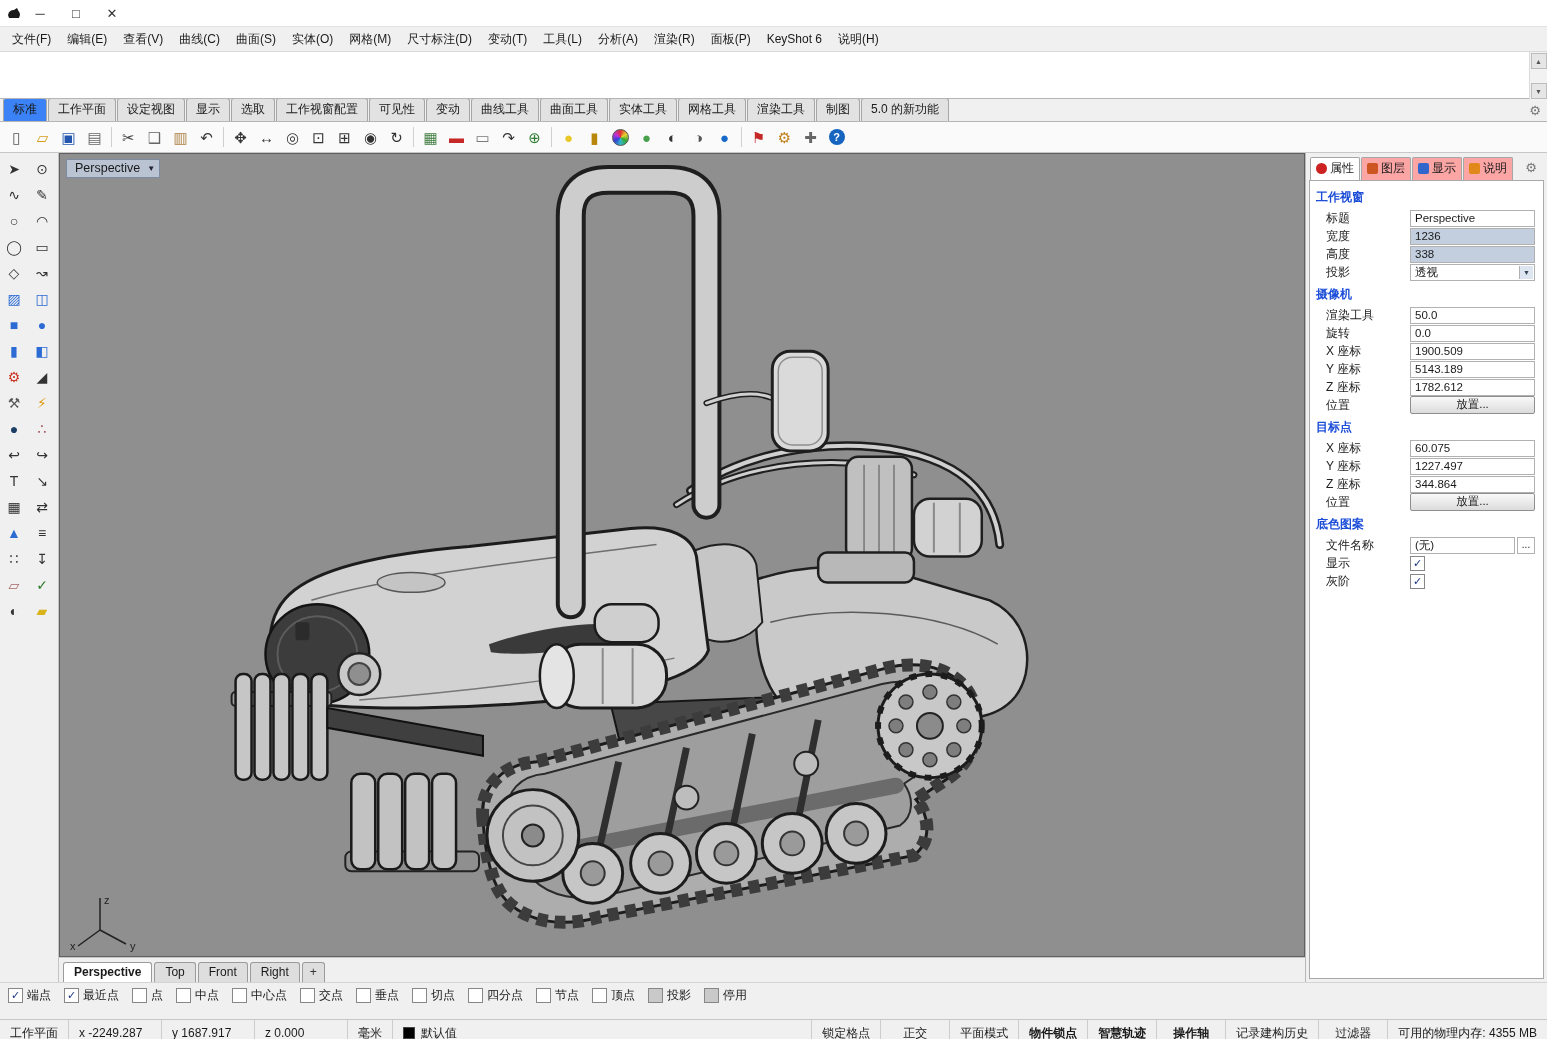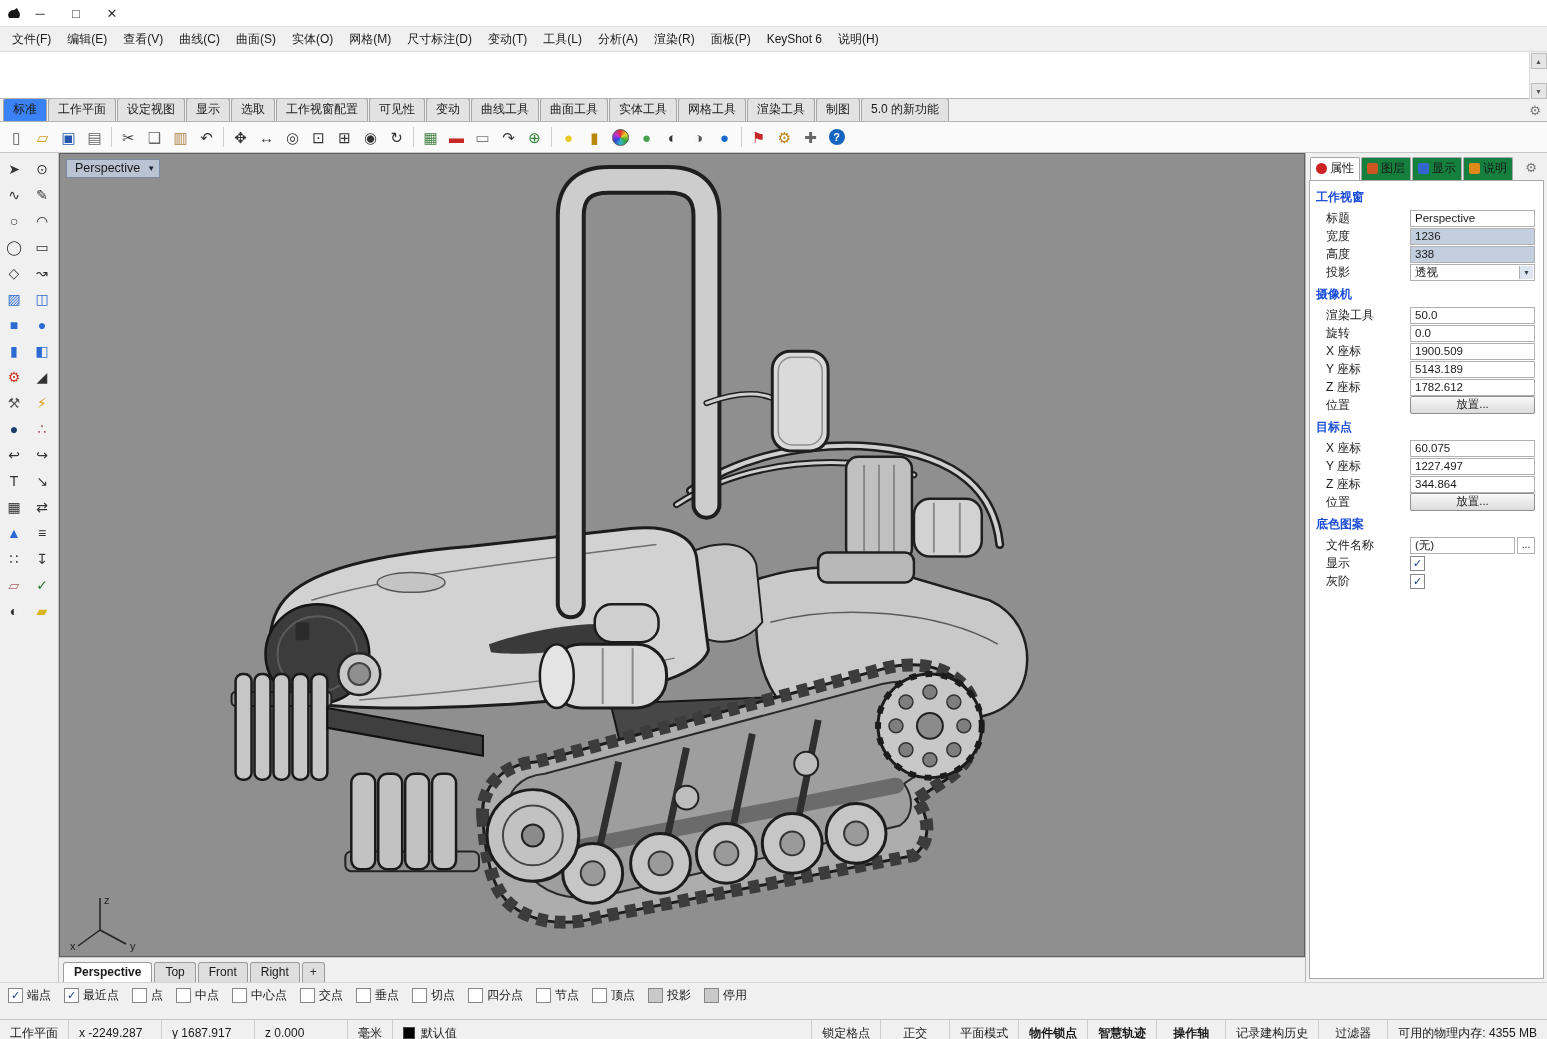--- a/index.html
+++ b/index.html
@@ -41,21 +41,21 @@
   .vp-label{position:absolute;top:5px;left:6px;display:flex;align-items:center;background:#b9c3d2;border:1px solid #7c8aa2;padding:1px 4px 2px 8px;font-size:12.5px;z-index:2}
   .vp-arrow{margin-left:7px;font-size:8px;color:#223}
   .axis-triad{position:absolute;left:8px;bottom:4px;z-index:2}
   .vptabs{height:24px;background:#f0f0f0;display:flex;align-items:flex-end;padding-left:4px;border-top:1px solid #c7c7c7}
   .vptab{padding:2px 10px 3px;border:1px solid #9b9b9b;border-bottom:none;background:#dedede;margin-right:2px;border-radius:3px 3px 0 0;white-space:nowrap}
   .vptab.active{background:#fff;font-weight:bold}
   .vptab.plus{padding:2px 7px 3px;color:#333}
   
   .rightpanel{width:241px;background:#f0f0f0;border-left:1px solid #b8b8b8;display:flex;flex-direction:column}
   .paneltabs{height:25px;display:flex;align-items:flex-end;padding:2px 4px 0 4px;gap:1px}
-  .ptab{display:flex;align-items:center;gap:3px;padding:2px 5px 3px;border:1px solid #a6a6a6;border-bottom:none;background:#15803d;border-radius:2px 2px 0 0;white-space:nowrap}
+  .ptab{display:flex;align-items:center;gap:3px;padding:2px 5px 3px;border:1px solid #a6a6a6;border-bottom:none;background:#fca5a5;border-radius:2px 2px 0 0;white-space:nowrap}
   .ptab.active{background:#fff}
   .ptab-ic{width:11px;height:11px;border-radius:2px;display:inline-block}
   .ptab:first-child .ptab-ic{border-radius:50%}
   .panelbody{flex:1;background:#fff;border:1px solid #a9a9a9;margin:0 3px 3px 3px;overflow:hidden;padding-top:3px}
   .psec-title{font-weight:bold;padding:5px 6px 3px;color:#1d4ed8}
   .prow{display:flex;align-items:center;height:18px;padding-left:16px;padding-right:8px}
   .plabel{width:84px;color:#222;white-space:nowrap}
   .pval{flex:1;display:flex;align-items:center;gap:2px;min-width:0}
   .pbox{flex:1;height:15px;line-height:15px;border:1px solid #b1b1b1;background:#fff;padding:0 4px;position:relative;font-size:11.5px;white-space:nowrap;overflow:hidden}
   .pbox.ro{background:#c3cfdf}

